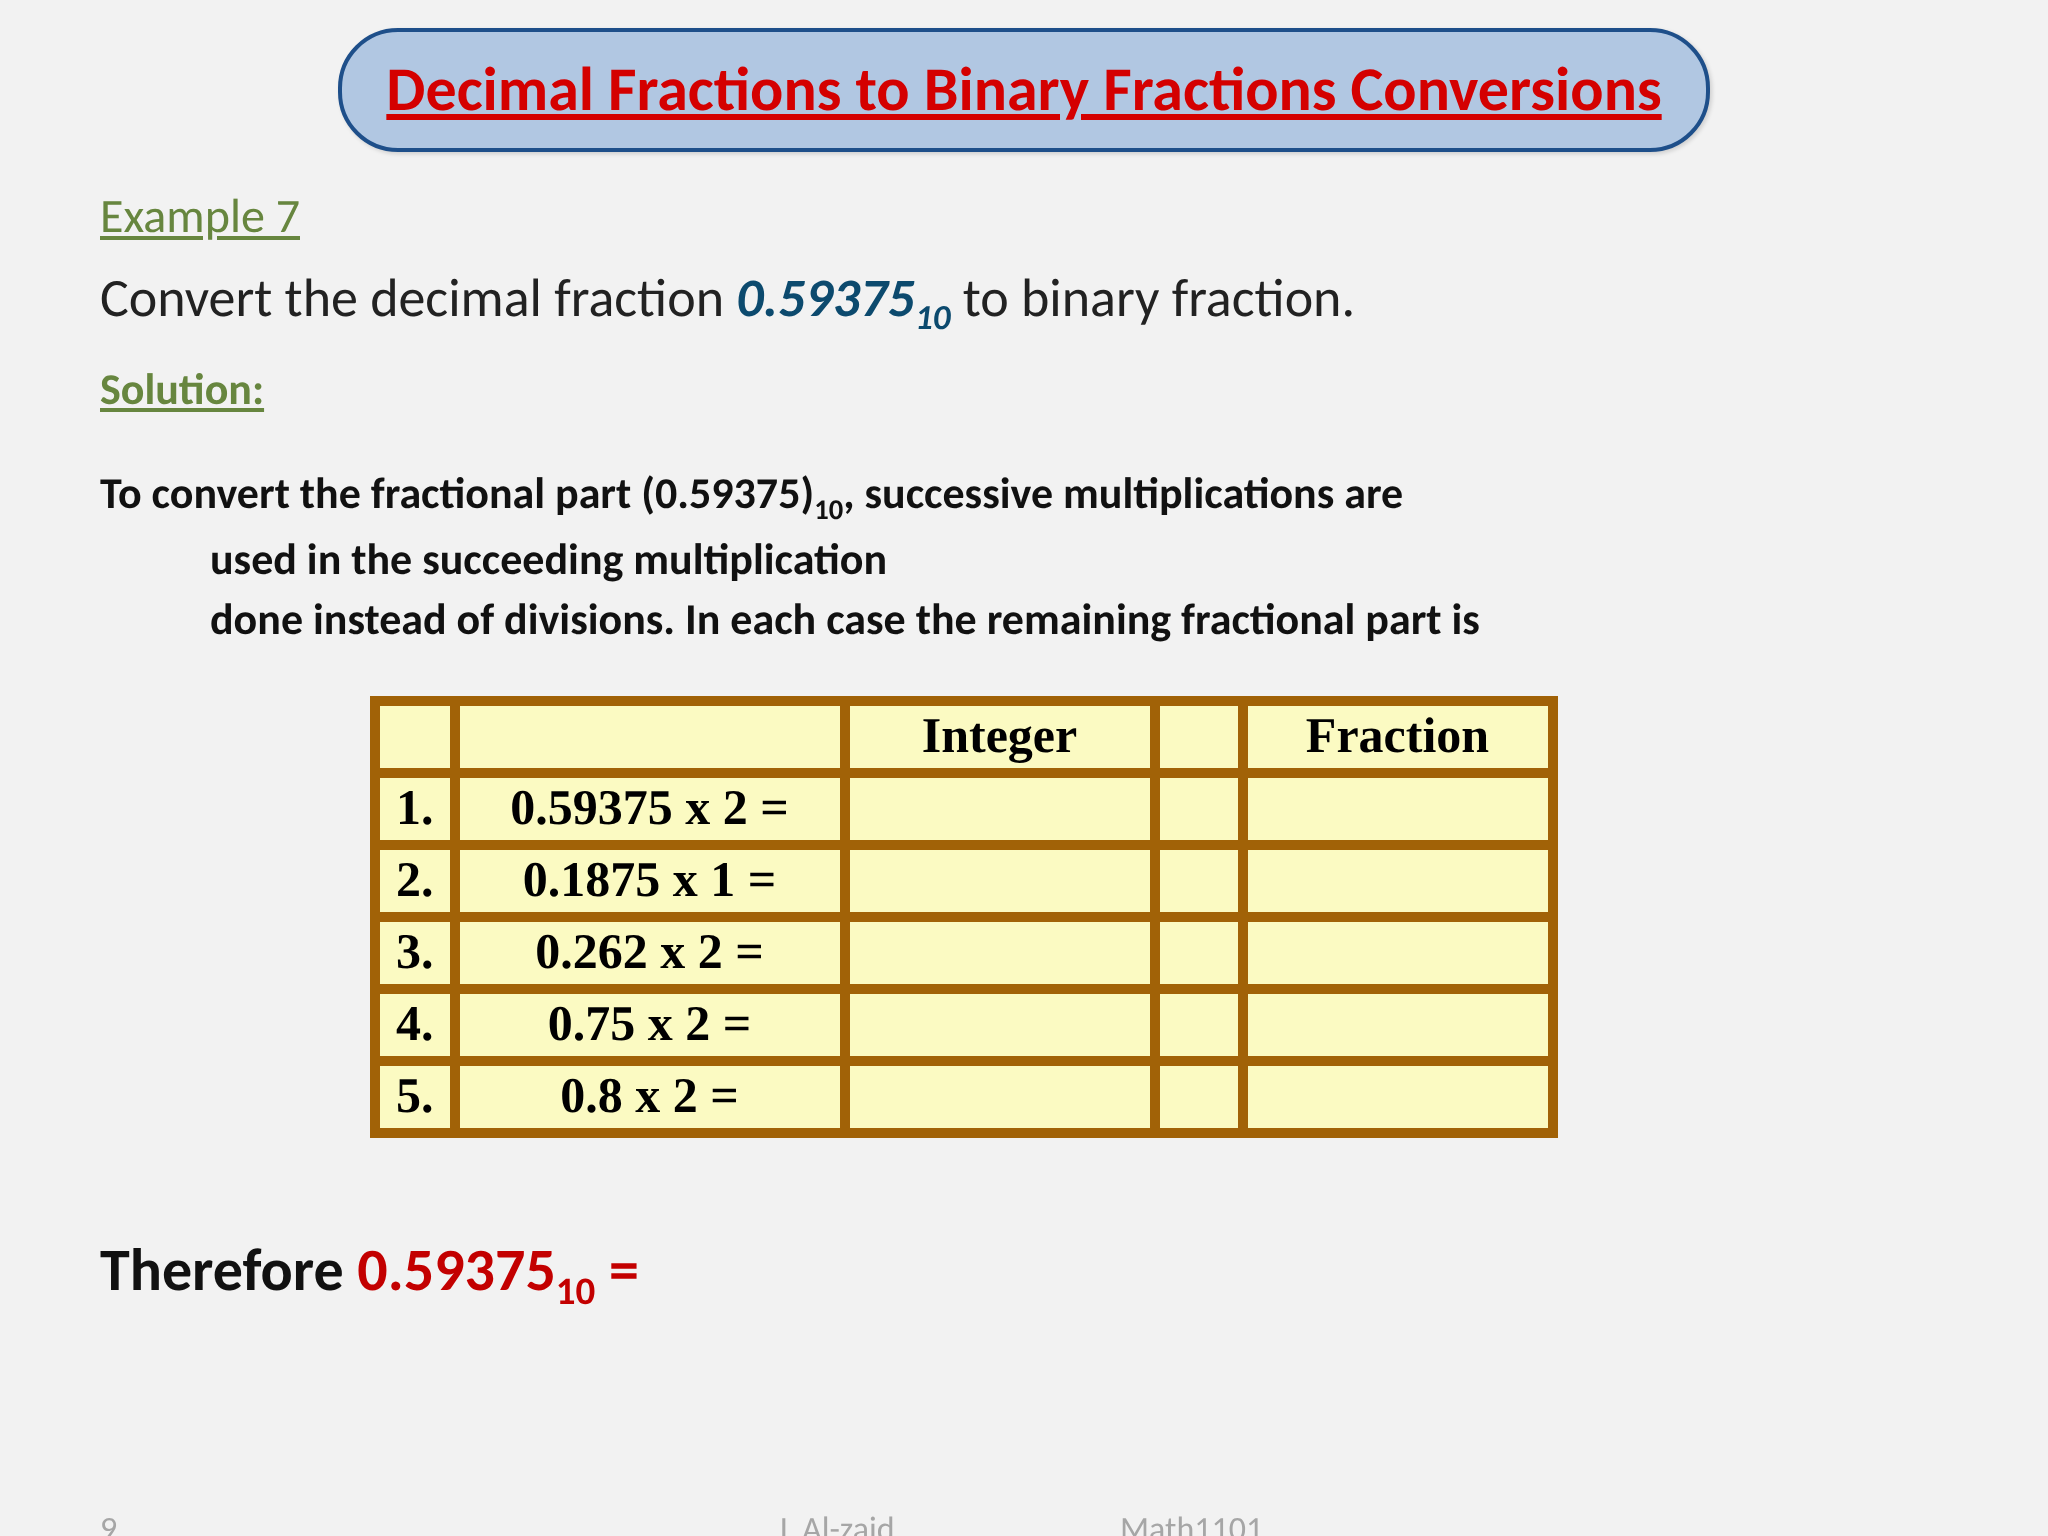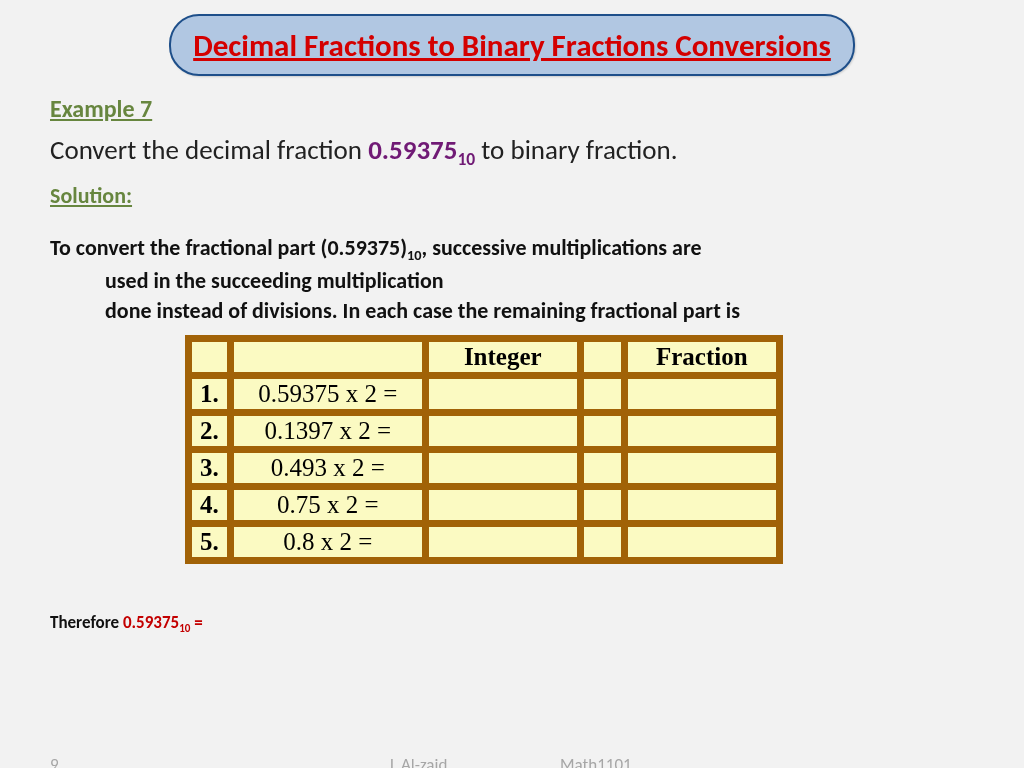--- a/index.html
+++ b/index.html
@@ -28,74 +28,74 @@
   }
   .title-text {
     color: #d40000;
     font-size: 31px;
     font-weight: bold;
     text-decoration: underline;
   }
   .example-label {
     color: #67863f;
     font-size: 24px;
-    font-weight: bold;
+    font-weight: normal;
     text-decoration: underline;
     margin-bottom: 10px;
   }
   .convert-line {
     font-size: 27px;
     color: #222;
     margin-bottom: 12px;
   }
-  .convert-line .num { color: #701a75; font-weight: bold; }
+  .convert-line .num { color: #0c4a6e; font-weight: bold; font-style: italic; }
   .sub { font-size: 0.65em; vertical-align: sub; }
   .solution-label {
     color: #67863f;
     font-size: 22px;
     font-weight: bold;
     text-decoration: underline;
     margin-bottom: 24px;
   }
   .explain {
     font-size: 22px;
     font-weight: bold;
     color: #111;
     line-height: 1.35;
-    margin-bottom: 10px;
+    margin-bottom: 24px;
     padding-left: 0;
   }
   .explain .indent {
     display: block;
     padding-left: 55px;
   }
   .tbl {
     border-collapse: collapse;
     background: #fbfac2;
     margin-left: 135px;
     font-family: "Times New Roman", serif;
     font-size: 25px;
   }
   .tbl td, .tbl th {
-    border: 7px solid #a16207;
+    border: 5px solid #a16207;
     padding: 1px 8px;
     height: 36px;
     vertical-align: middle;
   }
   .tbl th {
     font-weight: bold;
     background: #fbfac2;
   }
   .c-num  { width: 32px; text-align: left; font-weight: bold; }
-  .c-expr { width: 195px; text-align: center; font-weight: normal; }
+  .c-expr { width: 195px; text-align: center; font-weight: bold; }
   .c-int  { width: 155px; text-align: center; }
   .c-sp   { width: 44px; }
   .c-frac { width: 155px; text-align: center; }
   .therefore {
-    font-size: 17px;
+    font-size: 30px;
     font-weight: bold;
     color: #111;
     margin-top: 48px;
   }
   .therefore .num { color: #c30000; }
   .footer {
     position: absolute;
     bottom: 14px;
     left: 0;
     width: 100%;
@@ -140,28 +140,28 @@
     </tr>
     <tr>
       <td class="c-num">1.</td>
       <td class="c-expr">0.59375 x 2 =</td>
       <td class="c-int"></td>
       <td class="c-sp"></td>
       <td class="c-frac"></td>
     </tr>
     <tr>
       <td class="c-num">2.</td>
-      <td class="c-expr">0.1397 x 2 =</td>
+      <td class="c-expr">0.1875 x 1 =</td>
       <td class="c-int"></td>
       <td class="c-sp"></td>
       <td class="c-frac"></td>
     </tr>
     <tr>
       <td class="c-num">3.</td>
-      <td class="c-expr">0.493 x 2 =</td>
+      <td class="c-expr">0.262 x 2 =</td>
       <td class="c-int"></td>
       <td class="c-sp"></td>
       <td class="c-frac"></td>
     </tr>
     <tr>
       <td class="c-num">4.</td>
       <td class="c-expr">0.75 x 2 =</td>
       <td class="c-int"></td>
       <td class="c-sp"></td>
       <td class="c-frac"></td>

